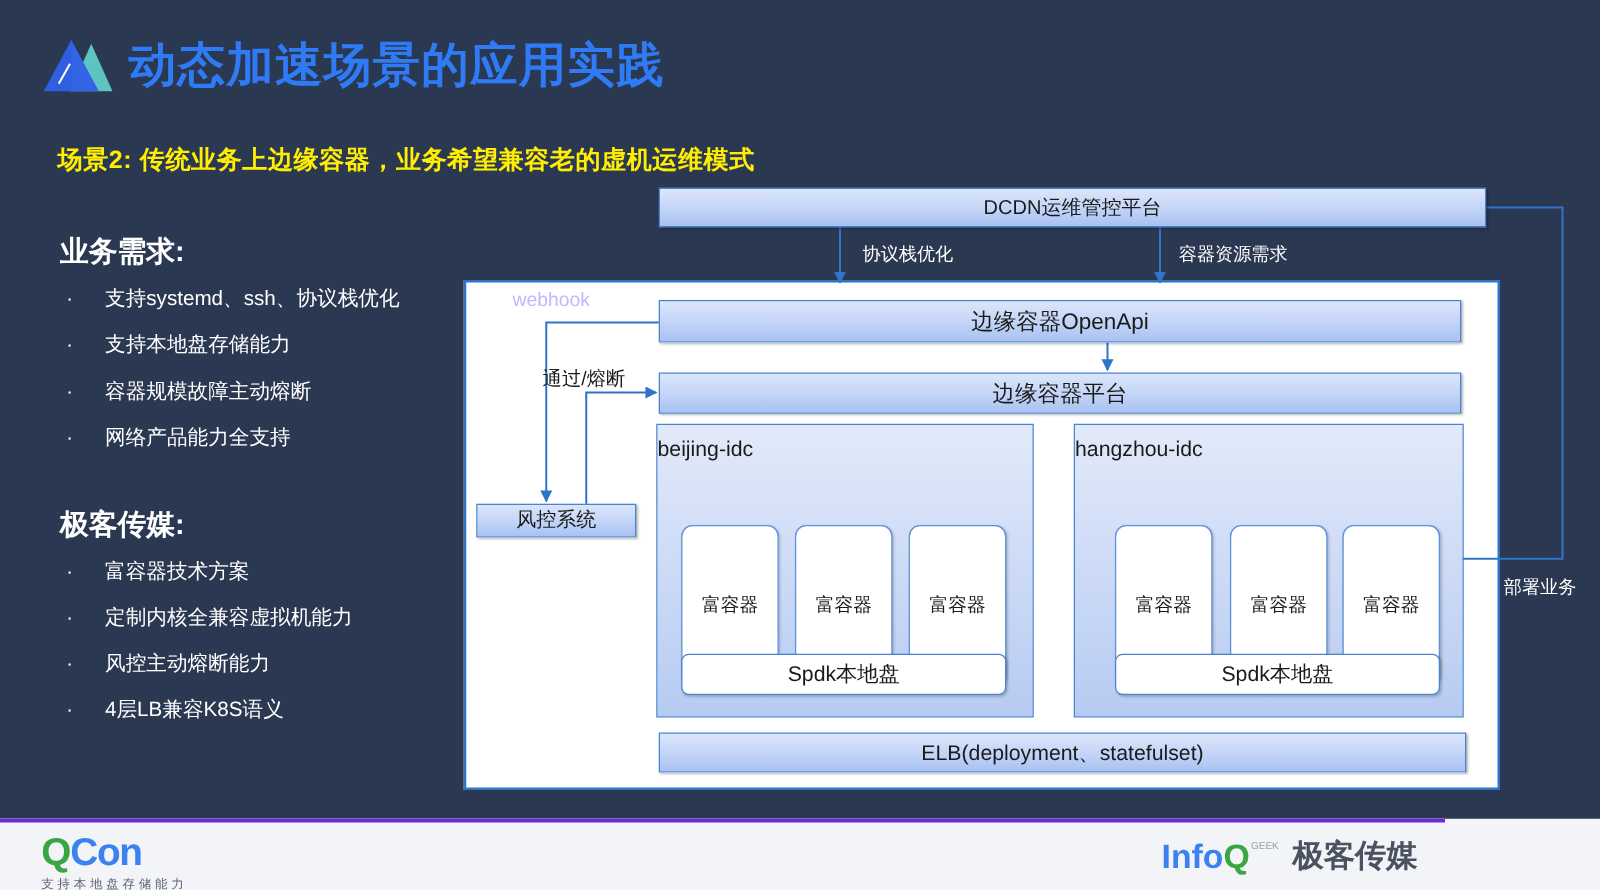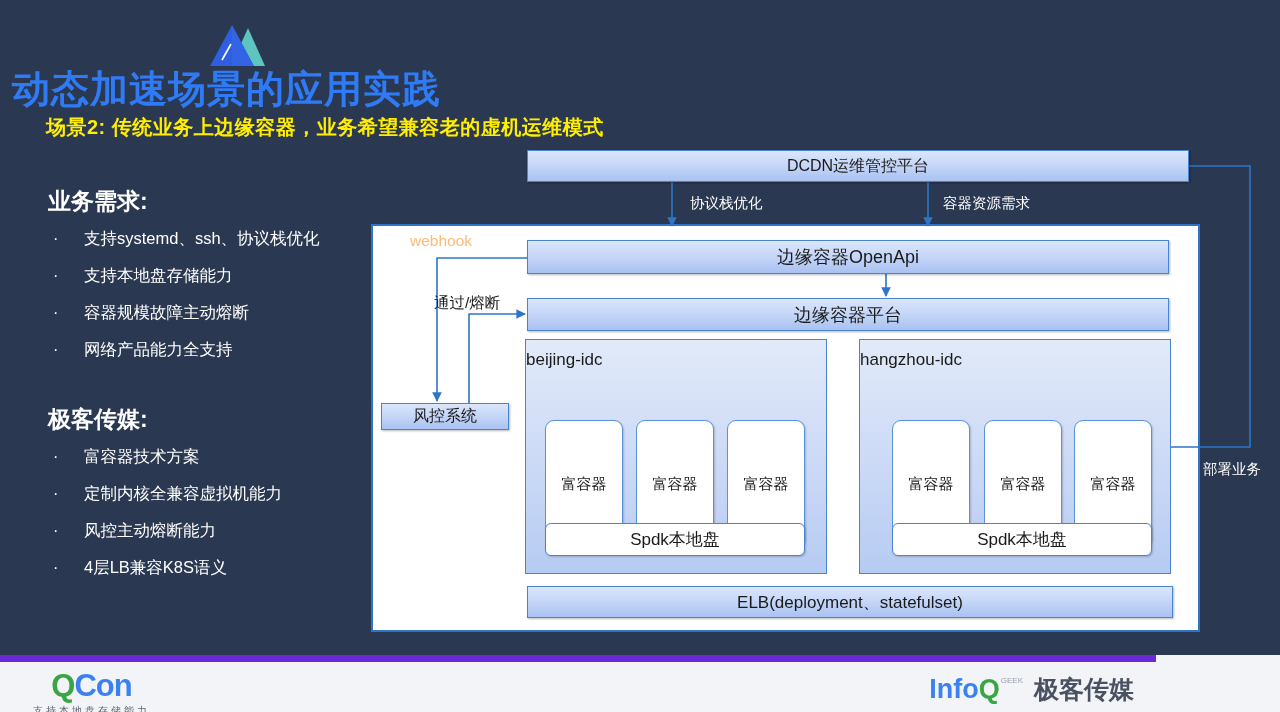--- a/index.html
+++ b/index.html
@@ -11,21 +11,21 @@
     overflow: hidden;
   }
   #slide {
     position: relative;
     width: 1280px; height: 655px;
     background: #2b3851;
     overflow: hidden;
   }
 
   
-  #header { position: absolute; left: 0; top: 22px; height: 62px; display: flex; align-items: center; flex-direction: column; }
+  #header { position: absolute; left: 0; top: 22px; height: 62px; display: flex; align-items: center; }
   #logo-mark { position: relative; width: 58px; height: 48px; margin-left: 33px; flex: none; }
   #logo-mark svg { display:block; }
   #title-text {
     margin-left: 12px;
     font-size: 38px;
     font-weight: bold;
     color: #2f7bf6;
     letter-spacing: 1px;
     line-height: 1;
     white-space: nowrap;
@@ -114,33 +114,32 @@
     border-radius: 6px;
     display: flex; align-items: center; justify-content: center;
     font-size: 17px; color: #1a1a1a;
     box-shadow: 1px 1px 2px rgba(0,0,0,.20);
   }
 
   .edge-label { position: absolute; color: #ffffff; font-size: 14.5px; white-space: nowrap; }
 
   #lbl-rongduan  { left: 690px; top: 194px; }
   #lbl-ziyuan    { left: 943px; top: 194px; }
-  #lbl-webhook   { left: 410px; top: 232px; color:#fdba74; font-size:15.5px; }
+  #lbl-webhook   { left: 410px; top: 232px; color:#c4b5fd; font-size:15.5px; }
   #lbl-tongguo   { left: 434px; top: 293px; color:#1a1a1a; font-size:15.5px; }
   #lbl-bushu     { left: 1203px; top: 460px; }
 
   #connectors { position: absolute; left: 0; top: 0; width: 1280px; height: 655px; pointer-events: none; }
 
   
   #footer {
     position: absolute; left: 0; top: 655px;
     width: 1156px; height: 57px;
     background: #f2f4f7;
-    border-top: 7px solid #6d28d9;
-    text-align: center;
+    border-top: 3px solid #6d28d9;
   }
   #qcon { position: absolute; left: 33px; top: 8px; }
   #qcon-word { font-size: 31px; font-weight: bold; line-height: 1; letter-spacing: -1px; }
   #qcon-q { color: #3aa544; }
   #qcon-con { color: #3b82f0; }
   #qcon-sub {
     font-size: 10px; color: #5e6470; letter-spacing: 3px; margin-top: 3px;
   }
   #infoq { position: absolute; right: 22px; top: 14px; display: flex; align-items: center; }
   #infoq-word { font-size: 27px; font-weight: bold; line-height: 1; }

